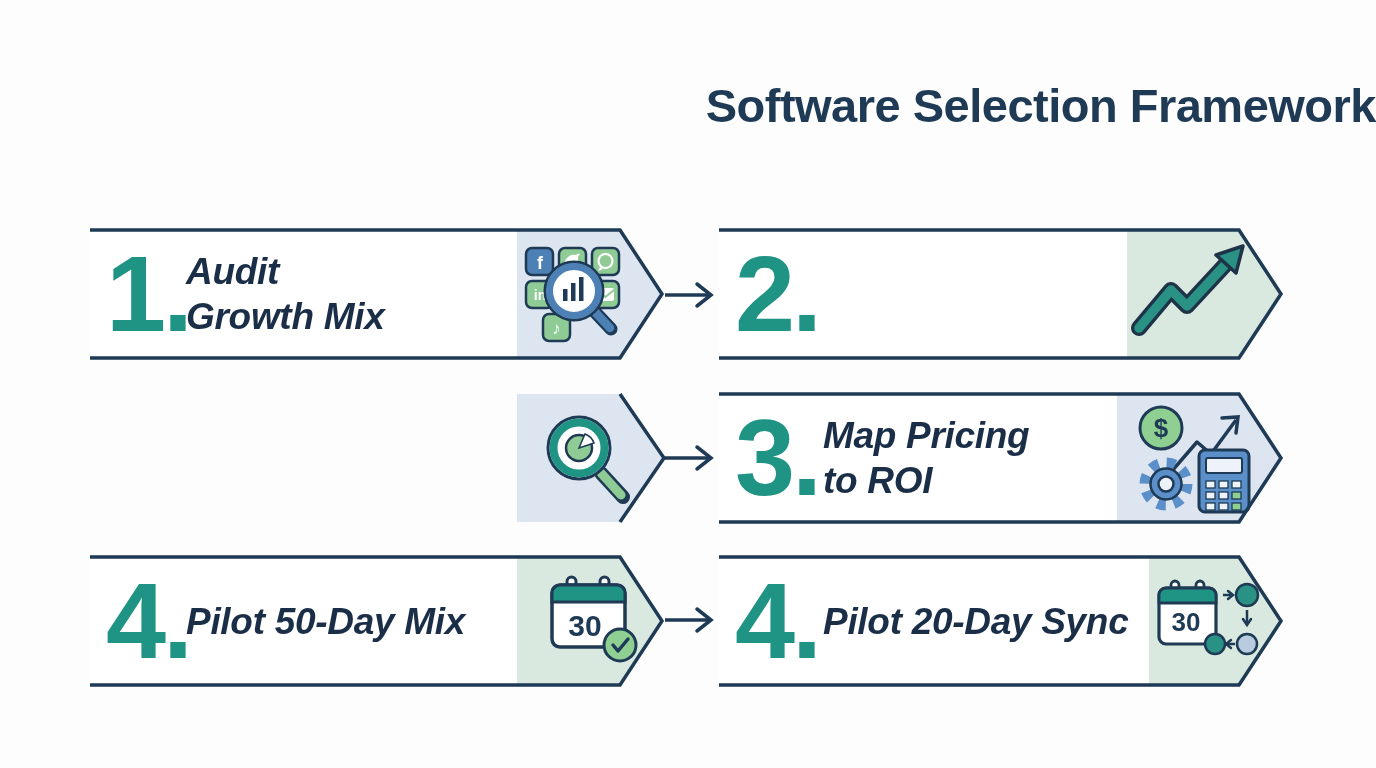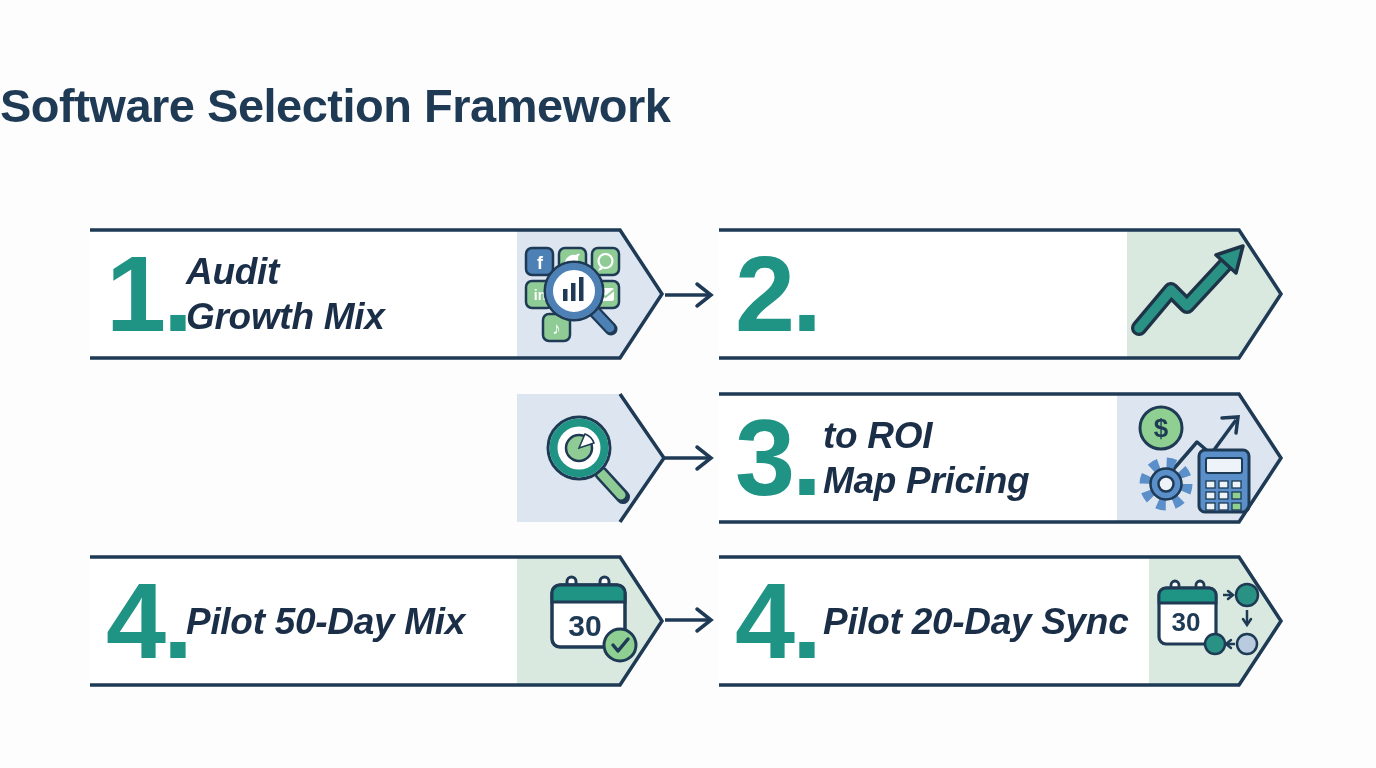--- a/index.html
+++ b/index.html
@@ -1,21 +1,21 @@
 <!DOCTYPE html>
 <html><head>
 <meta charset="utf-8">
 <style>
   html,body{margin:0;padding:0;background:#ffffff;}
   .canvas{
     position:relative;width:1376px;height:768px;background:#fdfdfe;overflow:hidden;
     font-family:"Liberation Sans", sans-serif;
   }
   .page-title{
-    position:absolute;left:0;top:78px;width:100%;text-align:left;
+    position:absolute;left:0;top:78px;width:100%;text-align:right;
     font-size:47px;font-weight:700;letter-spacing:-0.5px;color:#1e3a55;
   }
   .box{position:absolute;height:132px;}
   .box svg{position:absolute;left:0;top:0;}
   .num{
     position:absolute;left:16px;top:0;height:132px;display:flex;align-items:center;
     font-size:108px;font-weight:700;letter-spacing:-3px;color:#1f9384;line-height:1;
   }
   .label{
     position:absolute;top:0;height:132px;display:flex;flex-direction:column;justify-content:center;
@@ -151,22 +151,22 @@
           <rect x="513" y="100" width="9" height="7" fill="#8fd092" stroke="#1e3a55" stroke-width="1.3"></rect>
           <rect x="487" y="111" width="9" height="7" fill="#eef3fa" stroke="#1e3a55" stroke-width="1.3"></rect>
           <rect x="500" y="111" width="9" height="7" fill="#eef3fa" stroke="#1e3a55" stroke-width="1.3"></rect>
           <rect x="513" y="111" width="9" height="7" fill="#8fd092" stroke="#1e3a55" stroke-width="1.3"></rect>
         </g>
       </g>
       <path d="M0,2 H520 L562,66 L520,130 H0" fill="none" stroke="#1e3a55" stroke-width="3.5"></path>
     </svg>
     <div class="num">3.</div>
     <div class="label label-right">
+      <div>Map Pricing</div>
       <div>to ROI</div>
-      <div>Map Pricing</div>
     </div>
   </div>
 
   <div class="box" style="left:90px;top:555px;width:578px;">
     <svg width="578" height="132" viewBox="0 0 578 132">
       <path d="M0,2 H530 L572,66 L530,130 H0 Z" fill="#ffffff" stroke="none"></path>
       <polygon points="427,2 530,2 572,66 530,130 427,130" fill="#d9e9df"></polygon>
       <g>
         <rect x="477" y="22" width="9" height="16" rx="4.5" fill="#ffffff" stroke="#1e3a55" stroke-width="3"></rect>
         <rect x="510" y="22" width="9" height="16" rx="4.5" fill="#ffffff" stroke="#1e3a55" stroke-width="3"></rect>

